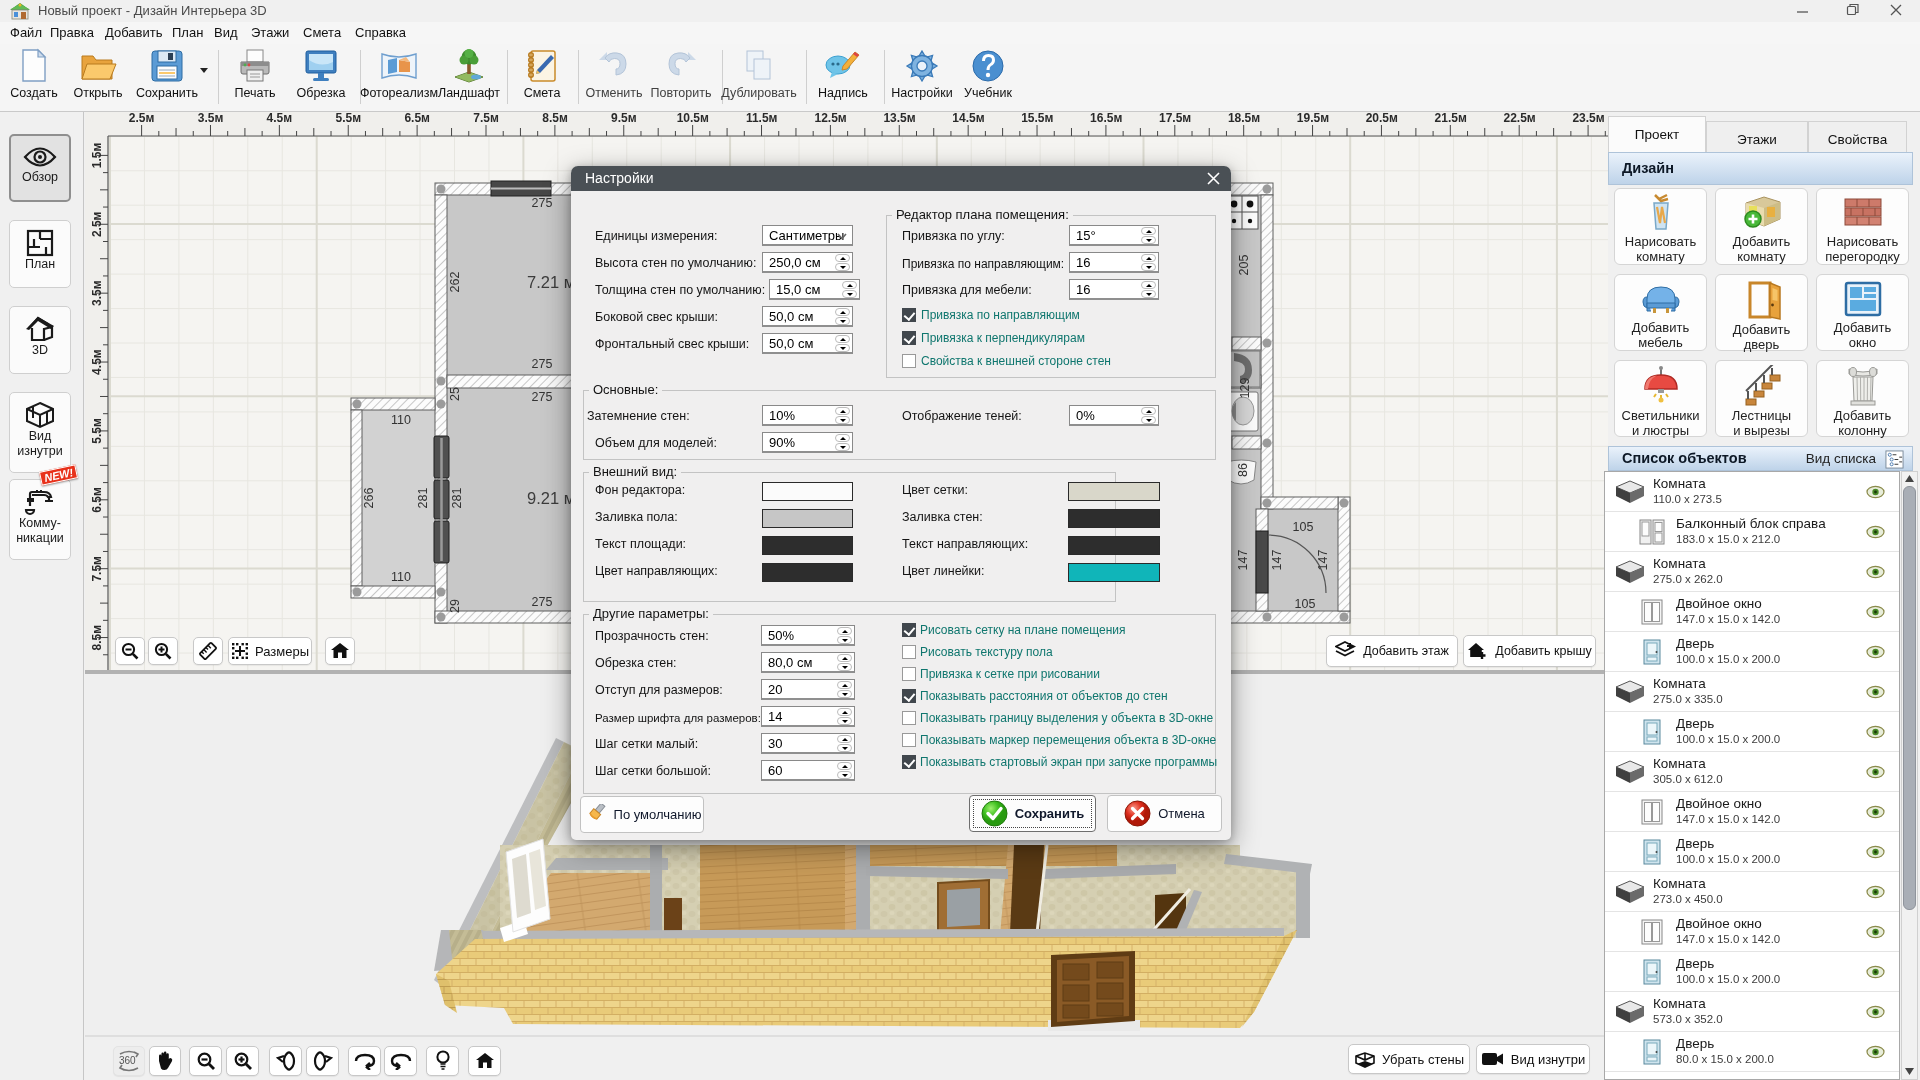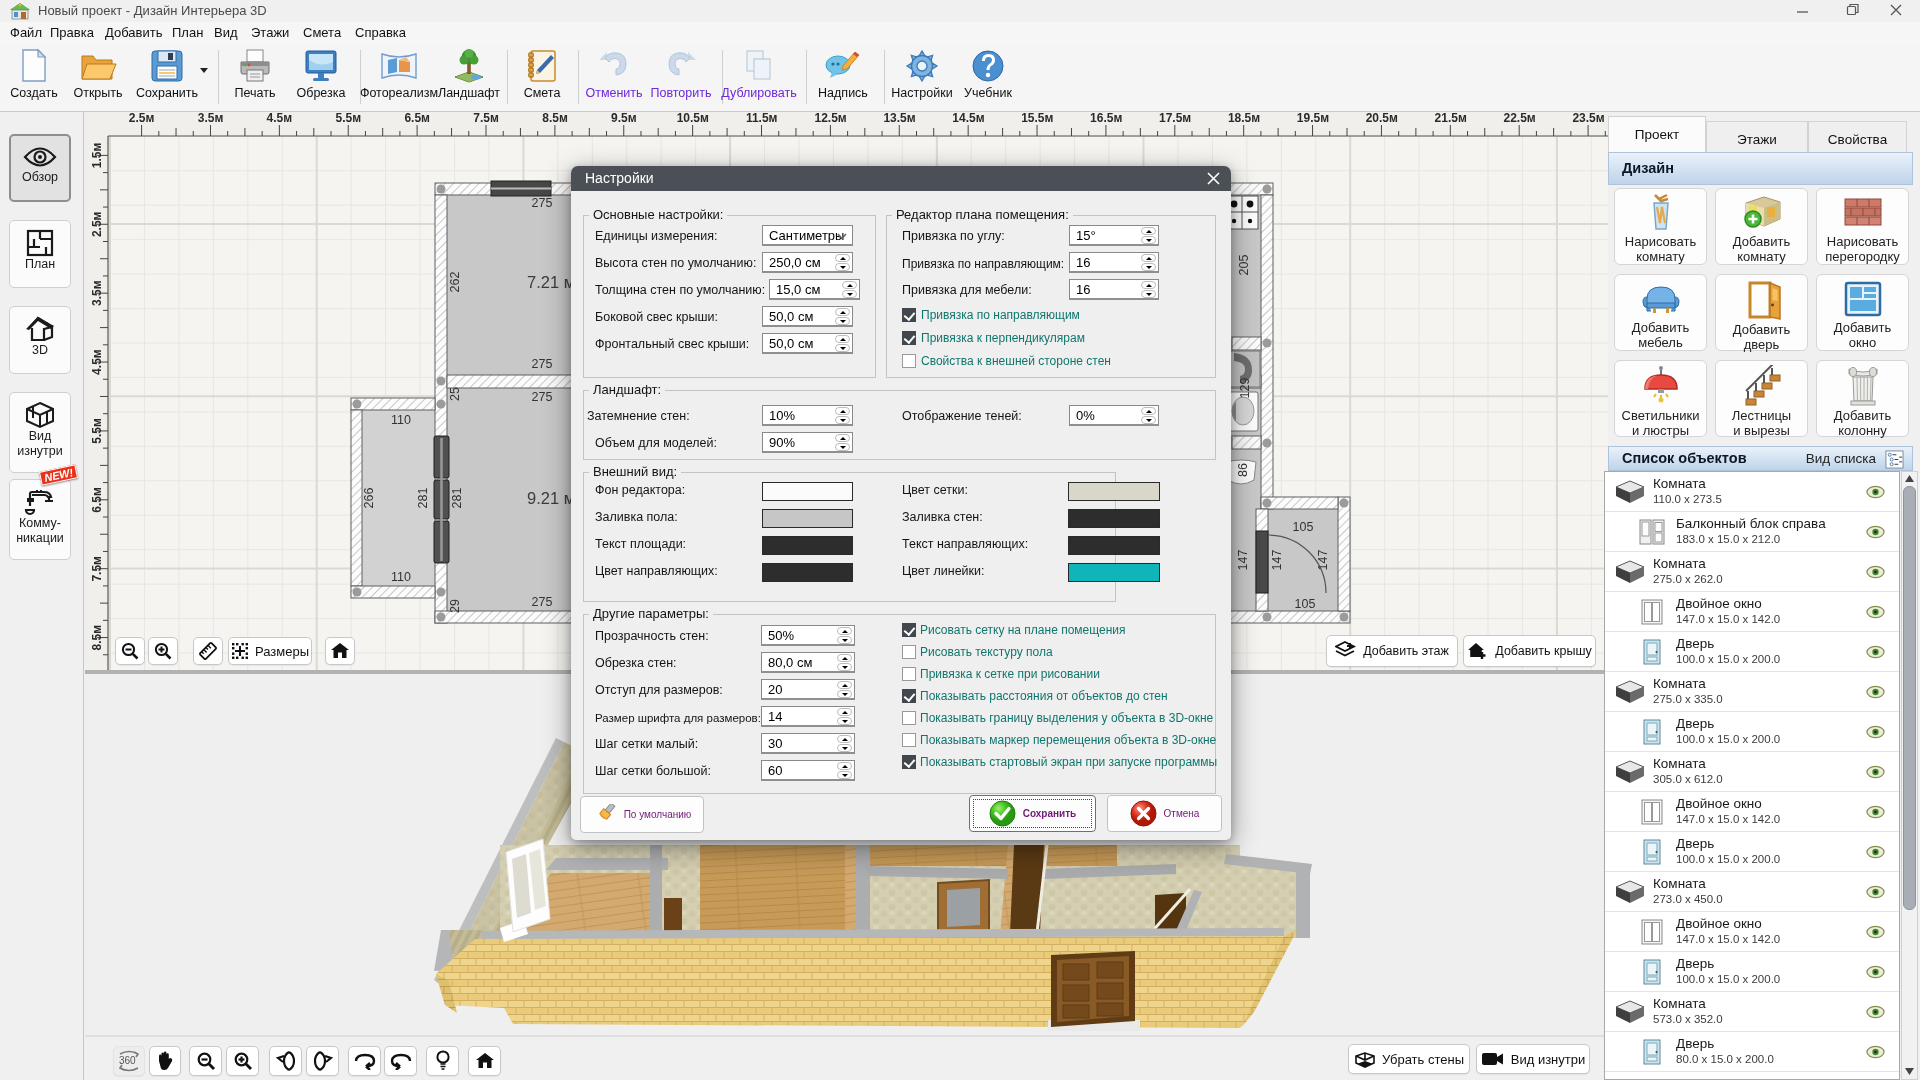--- a/index.html
+++ b/index.html
@@ -12,21 +12,21 @@
 #titlebar .ttl{position:absolute;left:38px;top:3px;font-size:13px;color:#4a4a4a;}
 .winbtn{position:absolute;top:0;width:14px;height:14px;}
 
 #menubar{left:0;top:22px;width:1920px;height:22px;background:#f6f6f6;}
 .mitem{position:absolute;top:3px;font-size:13px;color:#111;}
 
 #toolbar{left:0;top:44px;width:1920px;height:68px;background:#f5f5f5;border-bottom:1px solid #c9c9c9;}
 .tbtn{position:absolute;top:4px;text-align:center;font-size:12.5px;color:#111;}
 .tbtn svg{display:block;margin:0 auto 2px auto;}
 .tbtn .lbl{display:block;margin-top:1px;}
-.tbtn.dis{color:#6d28d9;}
+.tbtn.dis{color:#404040;}
 .tsep{position:absolute;top:6px;height:54px;width:1px;background:#cfcfcf;}
 
 #sidebar{left:0;top:112px;width:84px;height:968px;background:#f0f0f0;border-right:1px solid #c6c6c6;}
 .sbtn{position:absolute;left:9px;width:62px;background:#fbfbfb;border:1px solid #cfcfcf;border-radius:5px;text-align:center;font-size:12.5px;color:#1a1a1a;padding-top:8px;}
 .sbtn.sel{background:#e2e2e2;border:2px solid #8f8f8f;}
 .sbtn svg{display:block;margin:0 auto;}
 .newbadge{position:absolute;left:44px;top:470px;background:#e8311a;color:#fff;font-size:11px;font-weight:bold;font-style:italic;padding:0 3px;transform:rotate(-12deg);border:1px solid #fff;box-shadow:0 1px 2px rgba(0,0,0,.4);}
 
 .cbtn{position:absolute;background:#fff;border:1px solid #c8c8c8;border-radius:5px;display:flex;align-items:center;justify-content:center;gap:6px;font-size:13px;color:#111;box-shadow:0 1px 1px rgba(0,0,0,.06);}
 
@@ -57,21 +57,21 @@
 .spin i.u{top:0;}
 .spin i.d{top:9px;}
 .spin i:after{content:"";position:absolute;left:4px;width:0;height:0;border-left:3px solid transparent;border-right:3px solid transparent;}
 .spin i.u:after{top:2px;border-bottom:3.5px solid #000;}
 .spin i.d:after{top:2px;border-top:3.5px solid #000;}
 .cb{position:absolute;width:14px;height:14px;border:1px solid #999;background:#fff;}
 .cb.on{background:#41474d;border-color:#41474d;}
 .cb.on:after{content:"";position:absolute;left:2.5px;top:0.5px;width:5px;height:8px;border:solid #fff;border-width:0 2px 2px 0;transform:rotate(40deg);}
 .cblbl{position:absolute;font-size:12px;color:#0f766e;white-space:nowrap;}
 .sw{position:absolute;width:91px;height:19px;border:1px solid #2a2a2a;}
-.dbbtn{position:absolute;height:37px;background:#fdfdfd;border:1px solid #c2c2c2;border-radius:4px;display:flex;align-items:center;justify-content:center;gap:7px;font-size:10px;color:#701a75;}
+.dbbtn{position:absolute;height:37px;background:#fdfdfd;border:1px solid #c2c2c2;border-radius:4px;display:flex;align-items:center;justify-content:center;gap:7px;font-size:13px;color:#0f172a;}
 </style>
 </head>
 <body>
 <div id="app">
 
 <div class="abs" id="titlebar">
   <svg class="abs" style="left:9px;top:3px" width="22" height="17" viewBox="0 0 22 17">
     <polygon points="11,0 21,7 1,7" fill="#3f9e3f"></polygon>
         <polygon points="11,1 20,6 2,6" fill="#63bb55"></polygon>
     <rect x="3" y="7" width="16" height="9" fill="#e8e6e0" stroke="#9a9a8a"></rect>
@@ -1238,23 +1238,20 @@
       </svg>
   <div style="position:absolute;left:1px;top:14px;width:13px;height:424px;background:#a9aeb6;border:1px solid #8f949c;border-radius:6px;"></div>
 </div>
 
 <div class="abs" id="dlg">
   <div id="dlgtitle">Настройки</div>
   <svg class="dx" width="15" height="15" viewBox="0 0 15 15">
         <path d="M2 2 L13 13 M13 2 L2 13" stroke="#fff" stroke-width="1.6"></path>
       </svg>
 
-  <div class="grp" style="left:12px;top:49px;width:293px;height:163px">
-        <span class="glbl">Основные настройки:</span>
-      </div>
   <div class="dlbl" style="left:24px;top:63px">Единицы измерения:</div>
   <div class="fld" style="left:191px;top:59px">Сантиметры
     <svg style="position:absolute;right:5px;top:7px" width="10" height="7">
           <path d="M1 1 L5 5.5 L9 1" fill="none" stroke="#666" stroke-width="1.6"></path>
         </svg>
   </div>
   <div class="dlbl" style="left:24px;top:90px">Высота стен по умолчанию:</div>
   <div class="fld" style="left:191px;top:86px">250,0 см<span class="spin">
           <i class="u"></i>
           <i class="d"></i>
@@ -1294,21 +1291,21 @@
           <i class="d"></i>
         </span></div>
   <div class="cb on" style="left:331px;top:142px"></div>
       <div class="cblbl" style="left:350px;top:142px">Привязка по направляющим</div>
   <div class="cb on" style="left:331px;top:165px"></div>
       <div class="cblbl" style="left:350px;top:165px">Привязка к перпендикулярам</div>
   <div class="cb" style="left:331px;top:188px"></div>
       <div class="cblbl" style="left:350px;top:188px">Свойства к внешней стороне стен</div>
 
   <div class="grp" style="left:12px;top:224px;width:633px;height:70px">
-        <span class="glbl">Ландшафт:</span>
+        <span class="glbl">Основные:</span>
       </div>
   <div class="dlbl" style="left:16px;top:243px">Затемнение стен:</div>
   <div class="fld" style="left:191px;top:239px">10%<span class="spin">
           <i class="u"></i>
           <i class="d"></i>
         </span></div>
   <div class="dlbl" style="left:24px;top:270px">Объем для моделей:</div>
   <div class="fld" style="left:191px;top:266px">90%<span class="spin">
           <i class="u"></i>
           <i class="d"></i>

